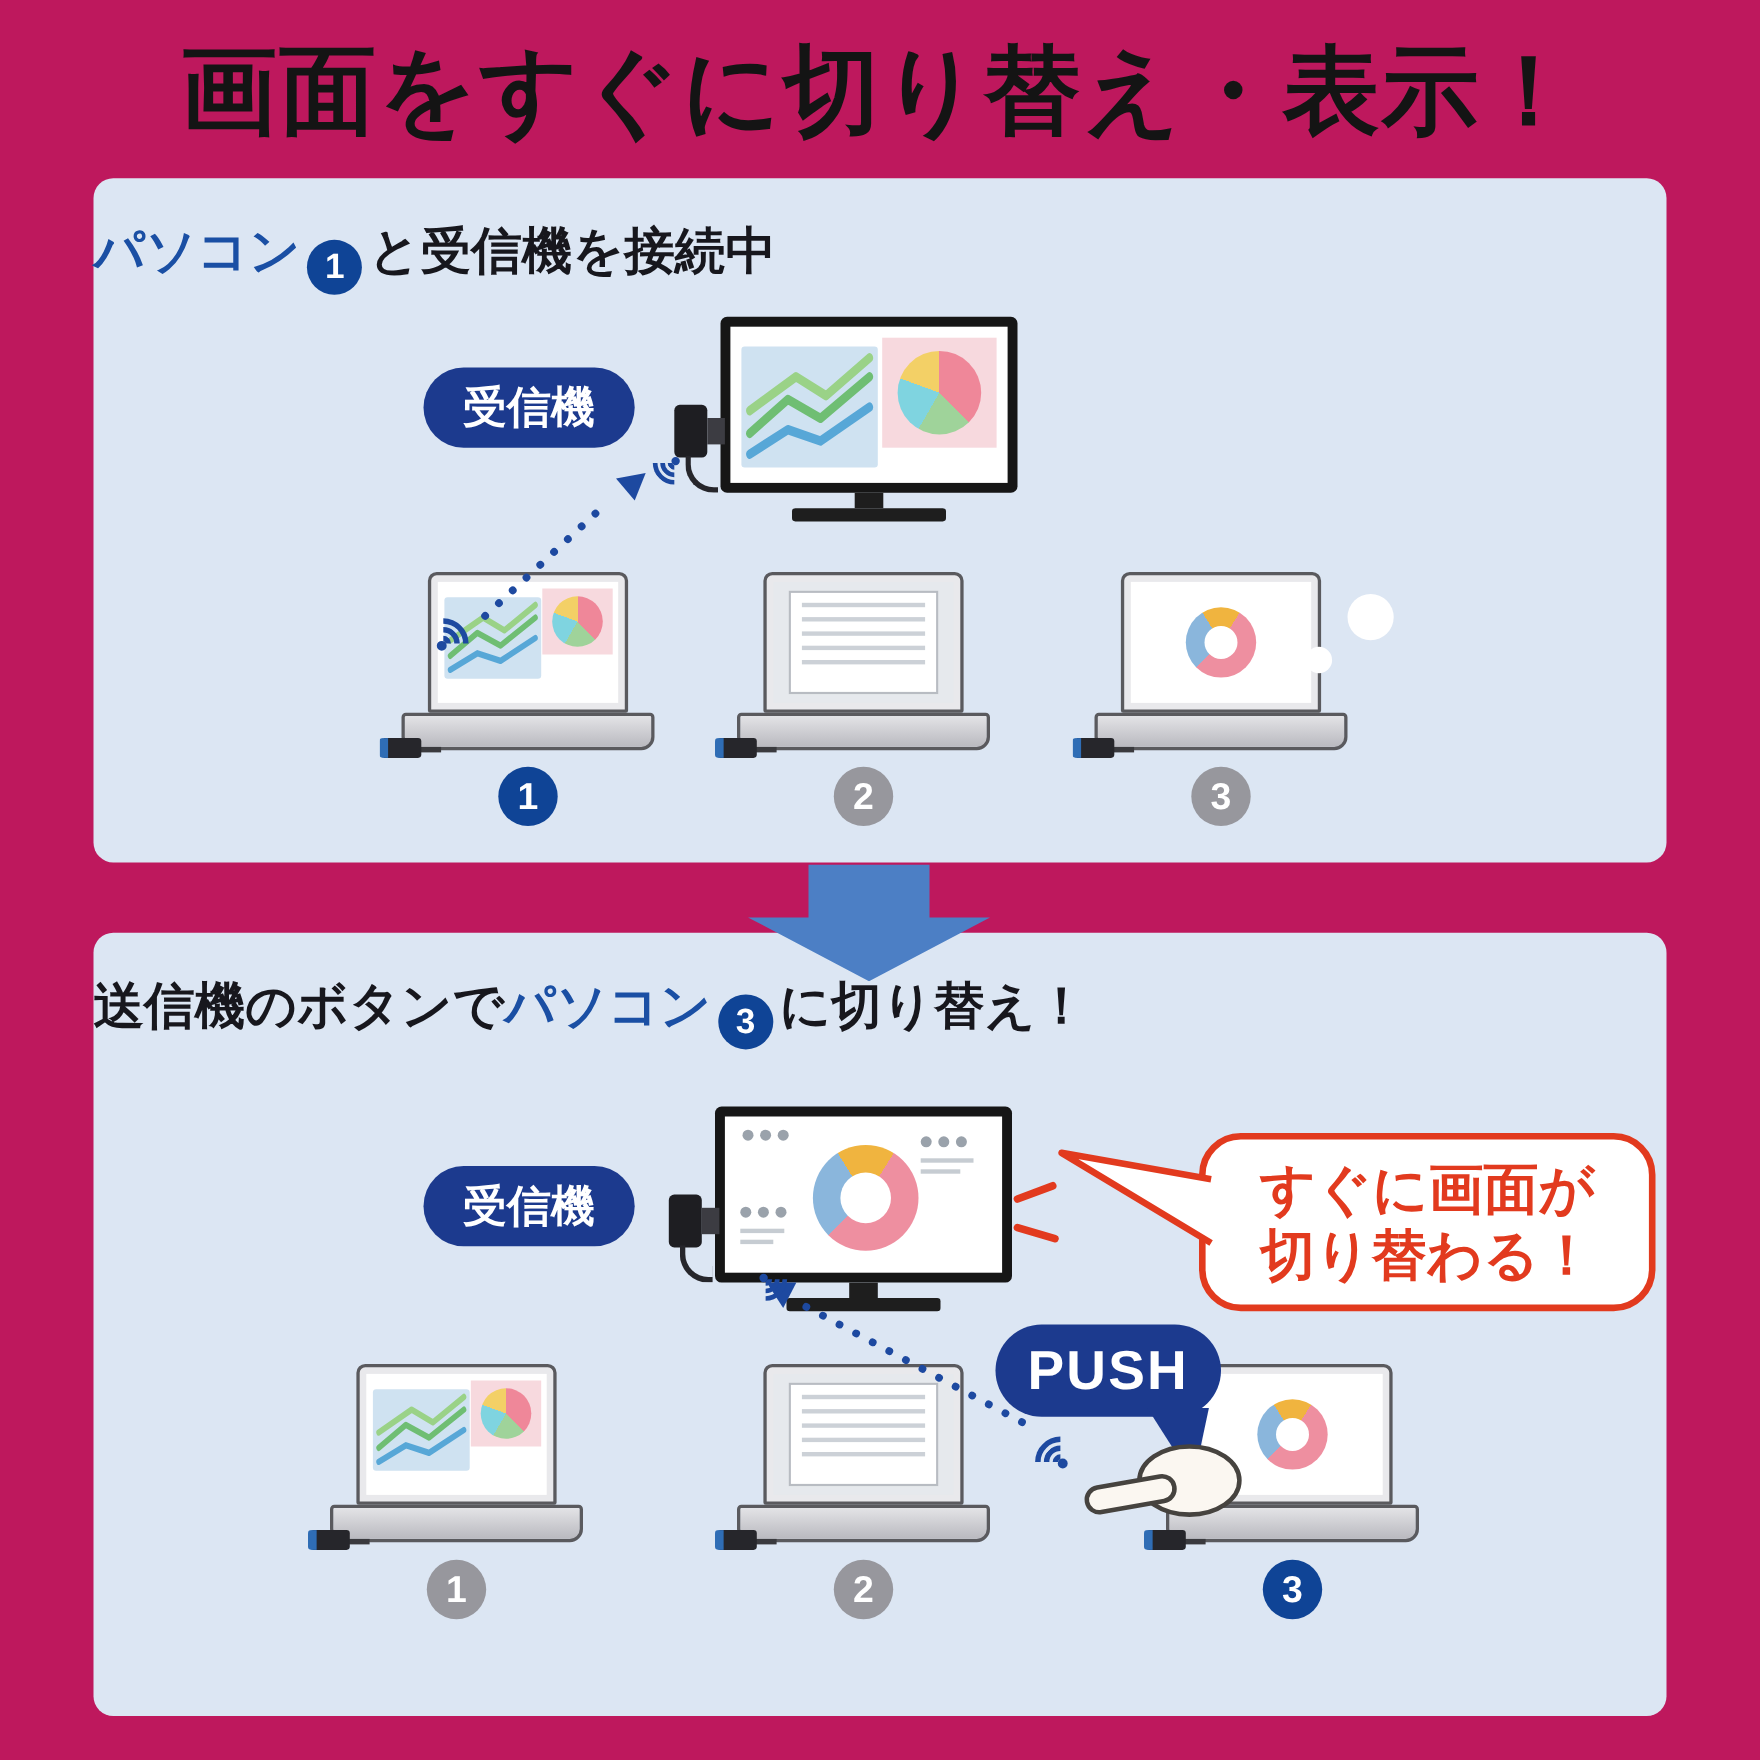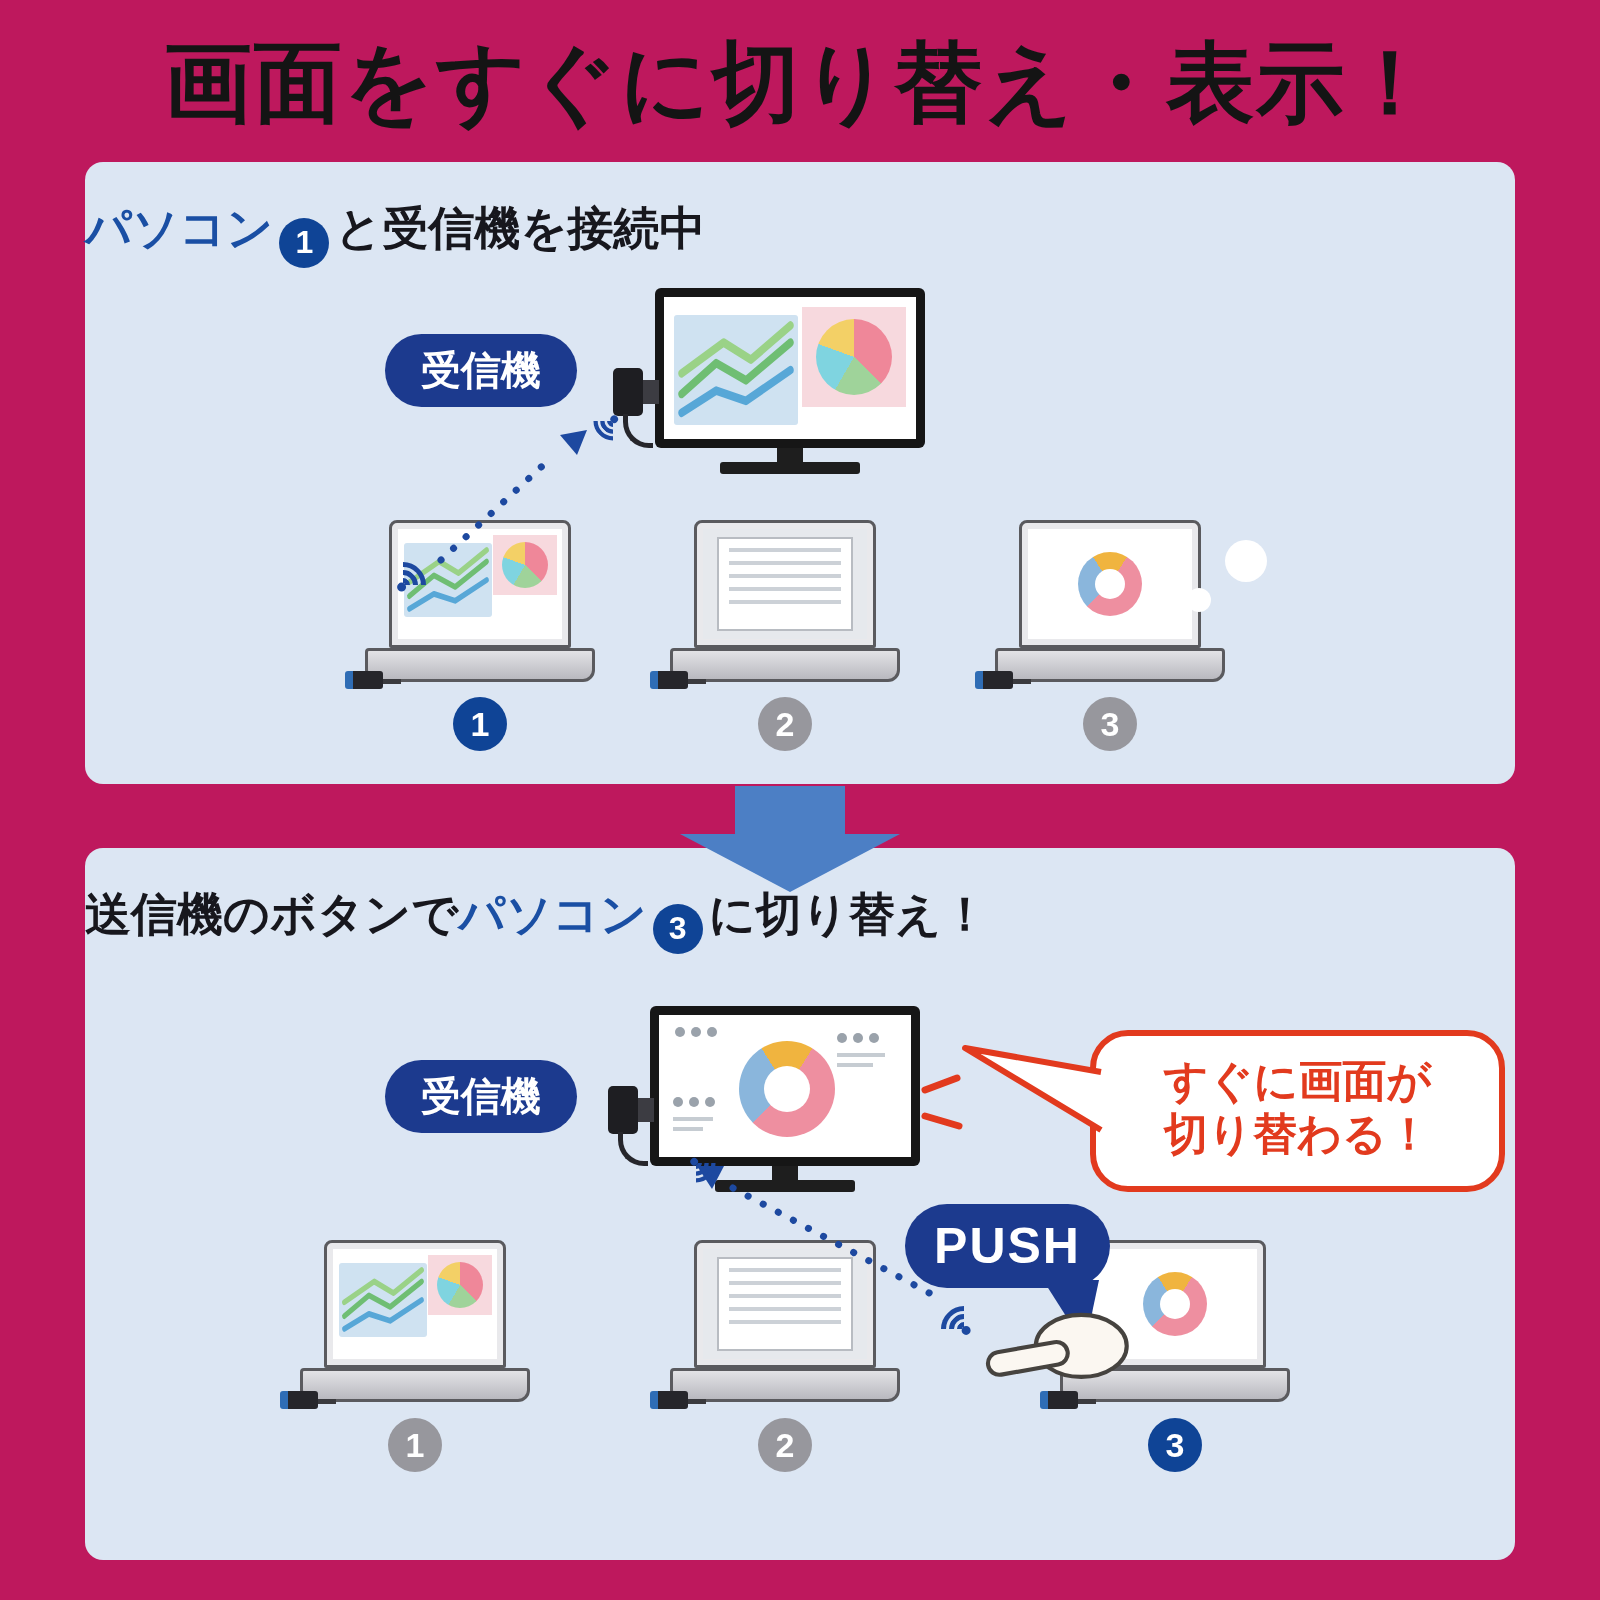--- a/index.html
+++ b/index.html
@@ -92,21 +92,21 @@
   .cloud { position:absolute; left:965px; top:132px; width:440px; height:215px; z-index:4; }
   .cloud svg { position:absolute; inset:0; width:100%; height:100%; }
   .cloud-text { position:absolute; inset:0; display:flex; flex-direction:column; justify-content:center;
     align-items:center; font-size:44px; font-weight:bold; color:#15151c; line-height:1.25; }
   .trail { position:absolute; background:#fff; border-radius:50%; z-index:4; }
 
   
   .alert-bubble { position:absolute; left:1005px; top:182px; width:415px; height:162px;
     background:#fff; border:6px solid #e23a1e; border-radius:38px; z-index:5;
     display:flex; flex-direction:column; justify-content:center; align-items:center; }
-  .alert-bubble div { color:#e23a1e; font-weight:bold; font-size:44px; line-height:1.2;font-family:Liberation Mono, monospace; }
+  .alert-bubble div { color:#e23a1e; font-weight:bold; font-size:50px; line-height:1.2; }
   .push-bubble { position:absolute; left:820px; top:356px; width:205px; height:84px;
     background:#1c3a8e; color:#fff; border-radius:42px; font-weight:bold; font-size:50px;
     letter-spacing:2px; display:flex; align-items:center; justify-content:center; z-index:5; }
   .hand { position:absolute; left:895px; top:448px; width:155px; height:104px; z-index:7; }
 
   .num-badge { position:absolute; width:54px; height:54px; border-radius:50%; color:#fff;
     font-size:34px; font-weight:bold; display:flex; align-items:center; justify-content:center; z-index:3; }
   .nb-blue { background:#0f4496; }
   .nb-gray { background:#97979d; }
 

